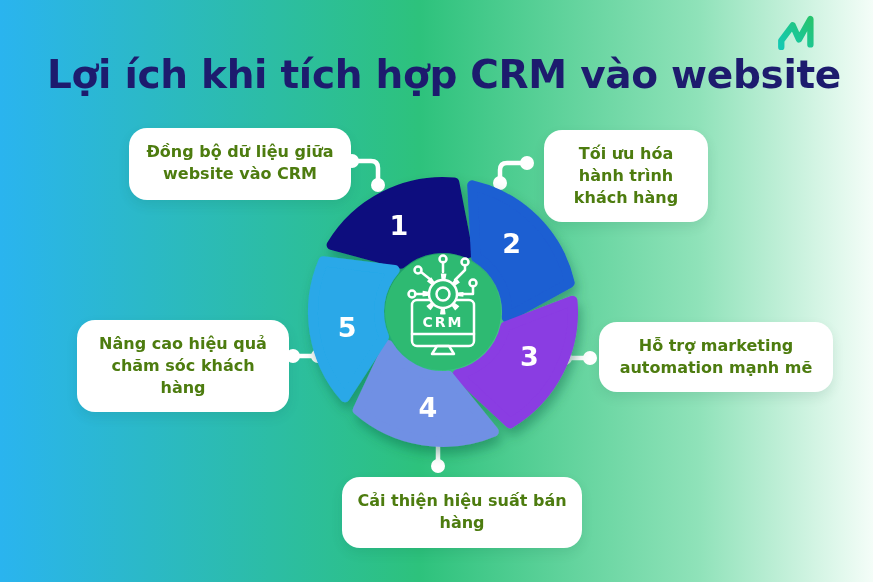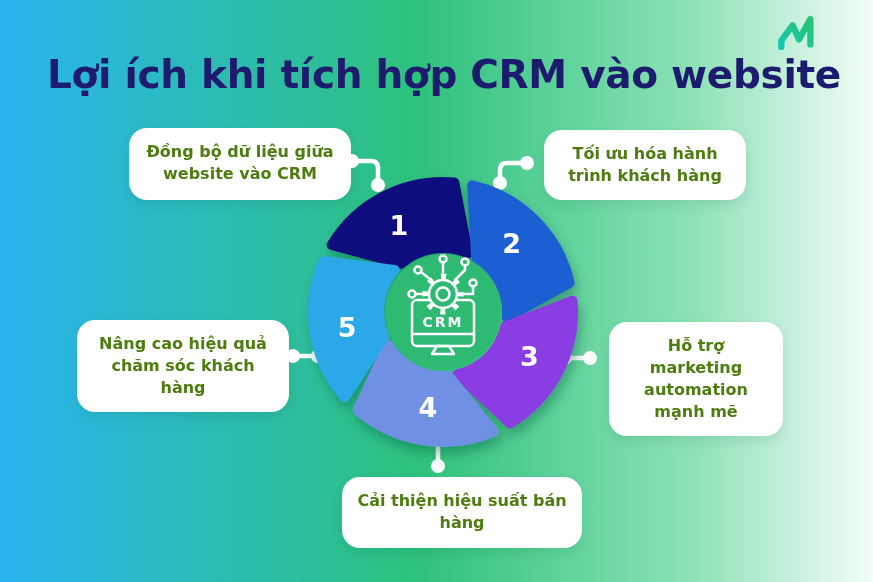--- a/index.html
+++ b/index.html
@@ -15,22 +15,22 @@
   .logo{position:absolute;right:14px;top:14px;width:120px;text-align:center;}
   .logo-text{font-size:18px;font-weight:700;color:#121c63;letter-spacing:-0.3px;margin-top:1px;}
   .callout{
     position:absolute;background:#ffffff;border-radius:18px;
     padding:13px 15px;box-sizing:border-box;text-align:center;
     color:#4d7c0f;font-size:16px;font-weight:700;line-height:1.38;
     box-shadow:0 5px 12px rgba(8,70,50,0.10);
     display:flex;align-items:flex-start;justify-content:center;
   }
   .box-tl{left:129px;top:128px;width:222px;min-height:72px;}
-  .box-tr{left:544px;top:130px;width:202px;min-height:68px;}
-  .box-r {left:599px;top:322px;width:174px;min-height:70px;margin-left:10px;}
+  .box-tr{left:544px;top:130px;width:164px;min-height:68px;}
+  .box-r {left:599px;top:322px;width:234px;min-height:70px;}
   .box-b {left:342px;top:477px;width:240px;min-height:71px;}
   .box-l {left:77px; top:320px;width:212px;min-height:73px;}
   .overlay{position:absolute;left:0;top:0;pointer-events:none;}
   .conn{stroke:#ffffff;stroke-width:4.5;fill:none;stroke-linecap:round;}
   .conn-dot{fill:#ffffff;}
   .wheel{position:absolute;left:283px;top:152px;width:320px;height:320px;}
   .seg-num{
     font-family:"DejaVu Sans","Liberation Sans",sans-serif;
     font-size:27px;font-weight:700;fill:#ffffff;
     text-anchor:middle;dominant-baseline:central;

